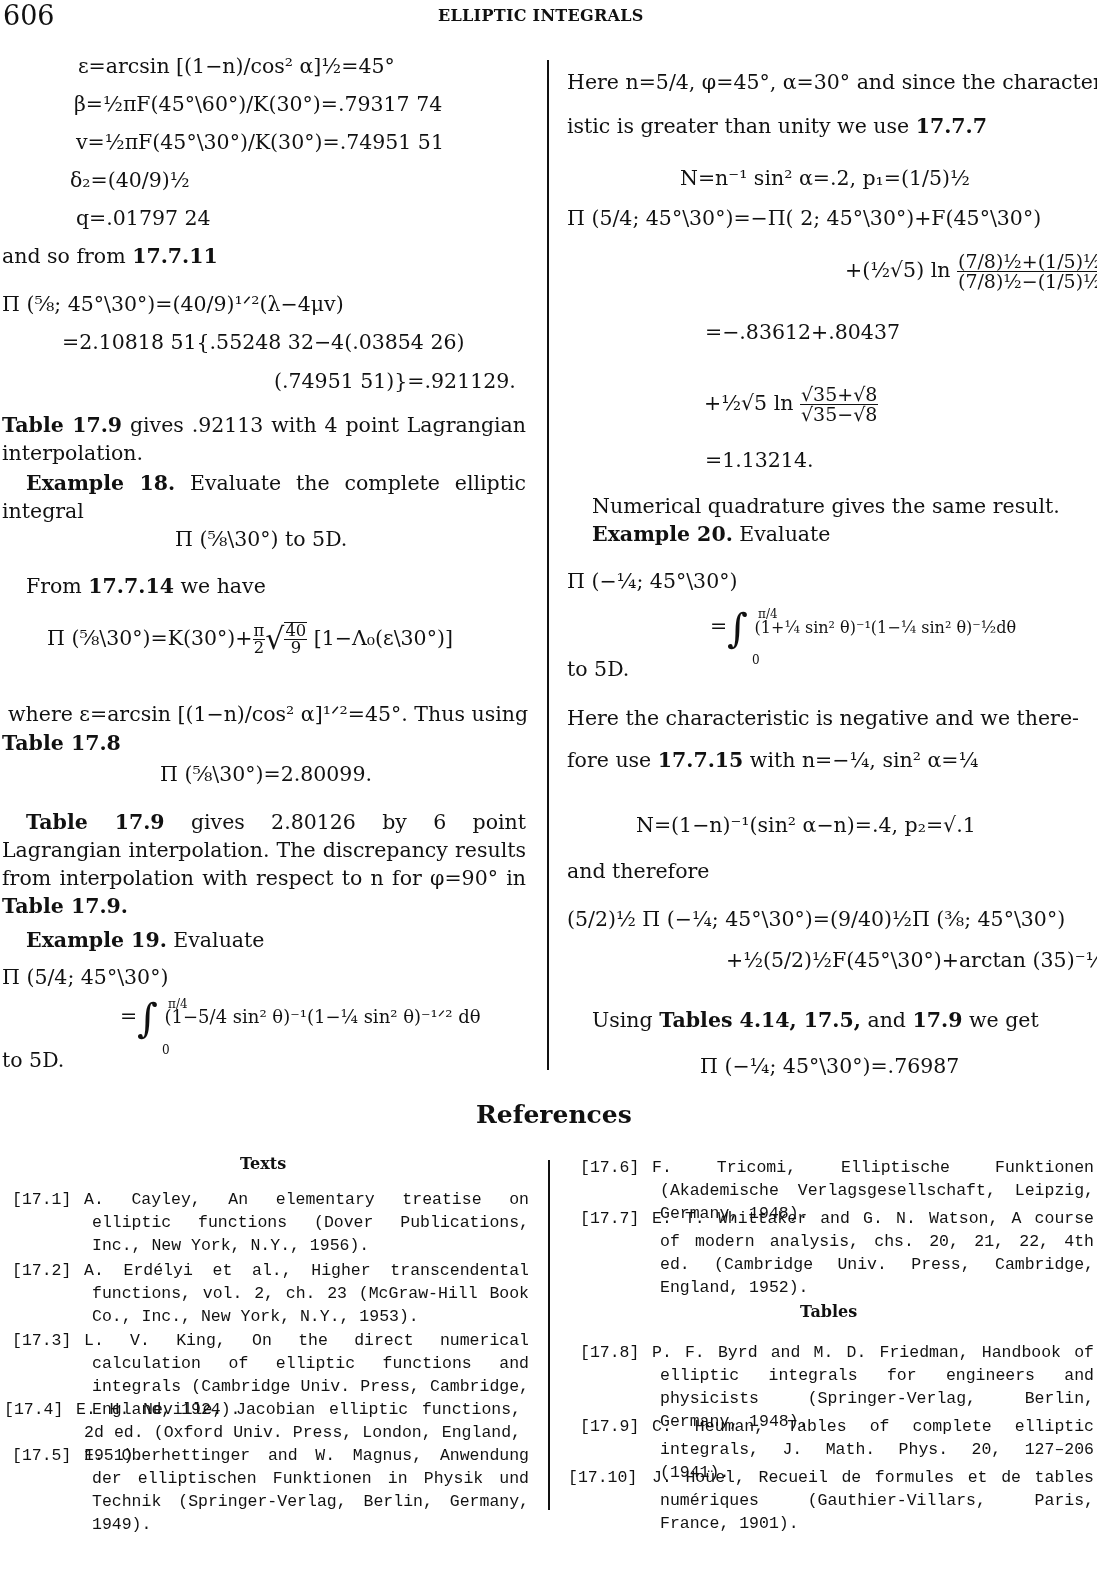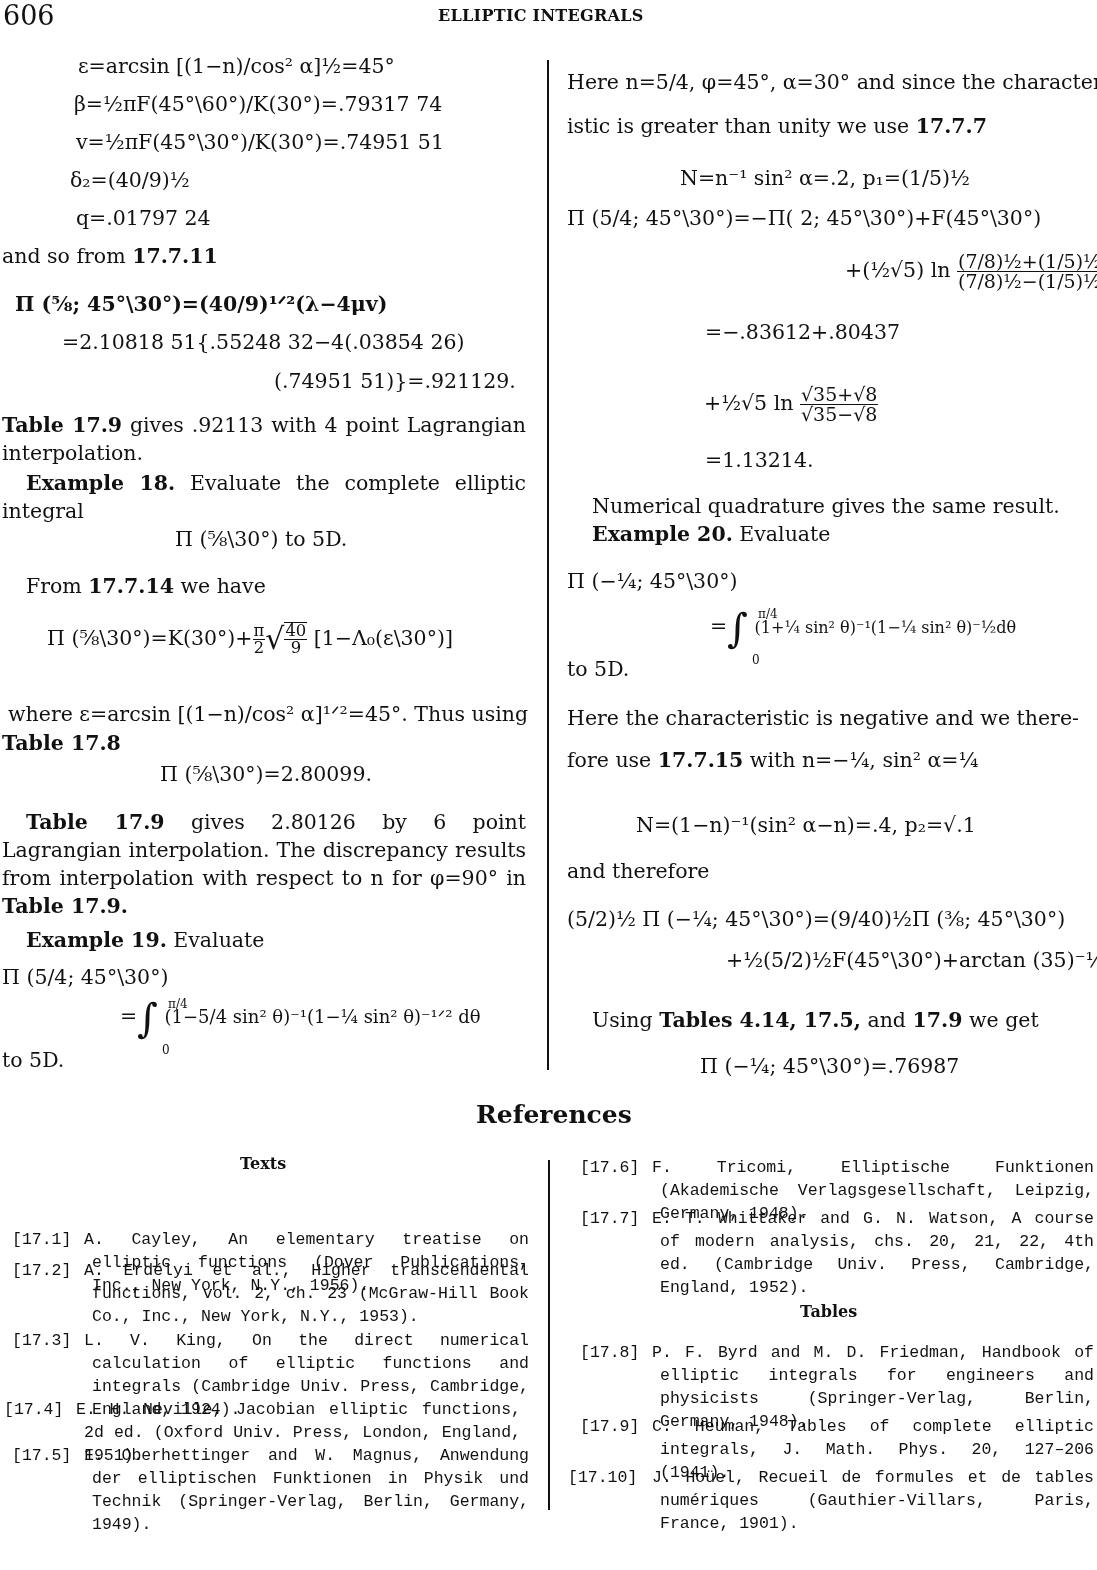--- a/index.html
+++ b/index.html
@@ -32,21 +32,21 @@
 <div class="rule" style="left:548px; top:1160px; height:350px;"></div>
 
 <div class="abs txt" style="left:78px; top:52px;">ε=arcsin [(1−n)/cos² α]½=45°</div>
 <div class="abs txt" style="left:74px; top:90px;">β=½πF(45°\60°)/K(30°)=.79317 74</div>
 <div class="abs txt" style="left:76px; top:128px;">v=½πF(45°\30°)/K(30°)=.74951 51</div>
 <div class="abs txt" style="left:70px; top:166px;">δ₂=(40/9)½</div>
 <div class="abs txt" style="left:76px; top:204px;">q=.01797 24</div>
 <div class="abs txt" style="left:2px; top:242px;">
   <span>and so from </span><span class="b">17.7.11</span>
 </div>
-<div class="abs txt" style="left:15px; top:290px;font-weight:bold;">Π (⅝; 45°\30°)=(40/9)¹ᐟ²(λ−4μv)</div>
+<div class="abs txt" style="left:2px; top:290px;">Π (⅝; 45°\30°)=(40/9)¹ᐟ²(λ−4μv)</div>
 <div class="abs txt" style="left:62px; top:328px;">=2.10818 51{.55248 32−4(.03854 26)</div>
 <div class="abs txt" style="left:274px; top:367px;">(.74951 51)}=.921129.</div>
 
 <div class="para" style="left:2px; top:411px; width:524px;">
   <span class="b">Table 17.9</span><span> gives .92113 with 4 point Lagrangian interpolation.</span>
 </div>
 <div class="para" style="left:2px; top:469px; width:524px; text-indent:24px;">
   <span class="b">Example 18.</span><span>  Evaluate the complete elliptic integral</span>
 </div>
 <div class="abs txt" style="left:175px; top:525px;">Π (⅝\30°) to 5D.</div>
@@ -110,21 +110,21 @@
 <div class="abs txt" style="left:726px; top:946px;">+½(5/2)½F(45°\30°)+arctan (35)⁻½</div>
 <div class="abs txt" style="left:592px; top:1006px;">
   <span>Using </span><span class="b">Tables 4.14, 17.5,</span><span> and </span><span class="b">17.9</span><span> we get</span>
 </div>
 <div class="abs txt" style="left:700px; top:1052px;">Π (−¼; 45°\30°)=.76987</div>
 
 <div class="abs hd-ref">References</div>
 <div class="abs sub-hd" style="left:240px; top:1154px;">Texts</div>
 <div class="abs sub-hd" style="left:800px; top:1302px;">Tables</div>
 
-<div class="ref" style="left:12px; top:1188px; width:517px;margin-top:40px;">
+<div class="ref" style="left:12px; top:1188px; width:517px;">
   <span class="num">[17.1]</span>
   <div class="body" style="padding-left:80px; text-indent:-8px;">A. Cayley, An elementary treatise on elliptic functions (Dover Publications, Inc., New York, N.Y., 1956).</div>
 </div>
 <div class="ref" style="left:12px; top:1259px; width:517px;">
   <span class="num">[17.2]</span>
   <div class="body" style="padding-left:80px; text-indent:-8px;">A. Erdélyi et al., Higher transcendental functions, vol. 2, ch. 23 (McGraw-Hill Book Co., Inc., New York, N.Y., 1953).</div>
 </div>
 <div class="ref" style="left:12px; top:1329px; width:517px;">
   <span class="num">[17.3]</span>
   <div class="body" style="padding-left:80px; text-indent:-8px;">L. V. King, On the direct numerical calculation of elliptic functions and integrals (Cambridge Univ. Press, Cambridge, England, 1924).</div>

